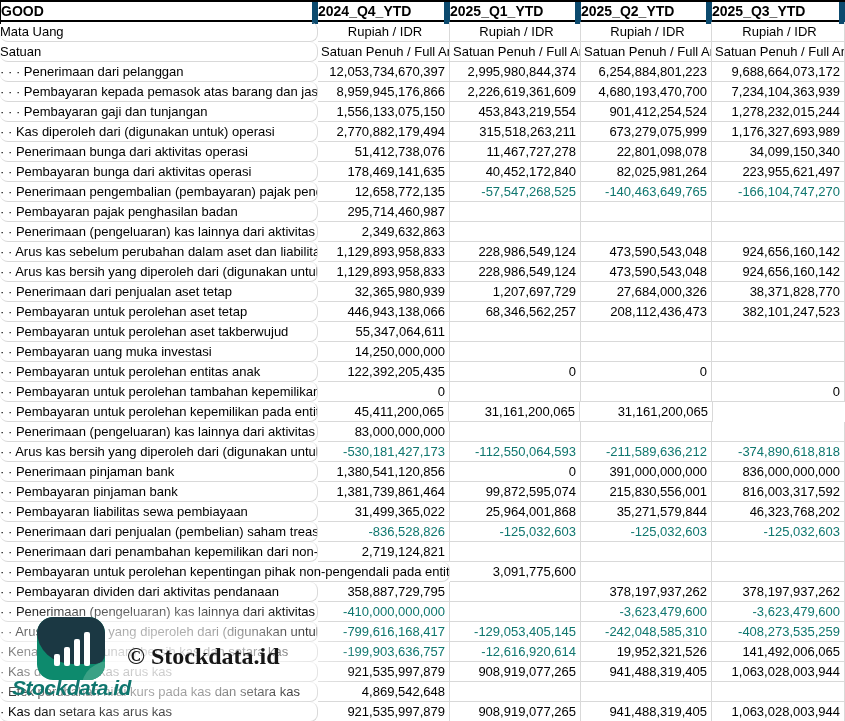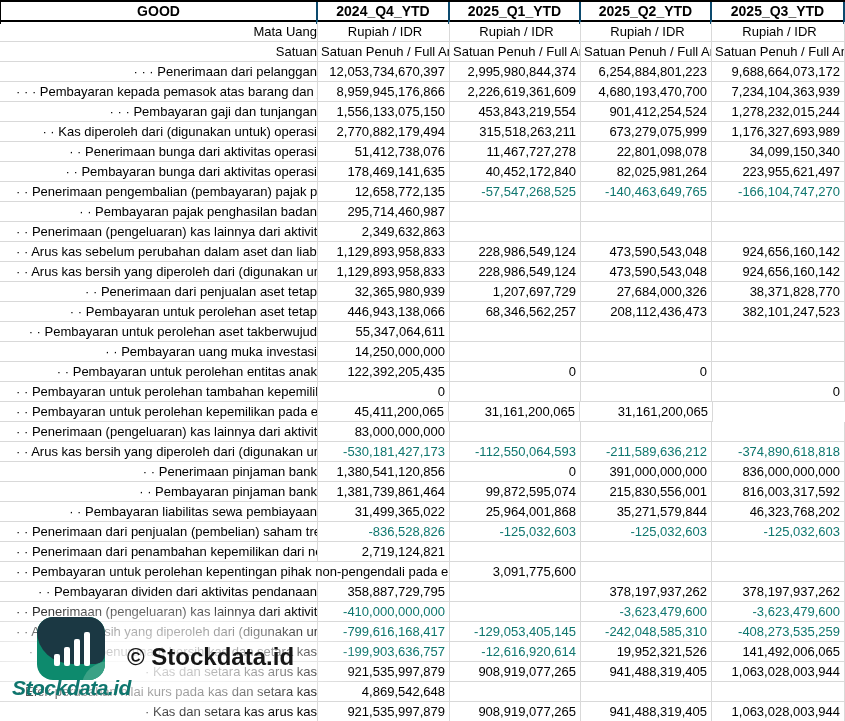--- a/index.html
+++ b/index.html
@@ -2,29 +2,29 @@
 <html><head>
 <meta charset="utf-8">
 <style>
   html,body{margin:0;padding:0;background:#ffffff;}
   body{font-family:"Liberation Sans","DejaVu Sans",sans-serif;color:#000;}
   .sheet{position:relative;width:845px;height:721px;background:#fff;overflow:hidden;}
 
   
   .header-row{display:flex;height:22px;border-top:2px solid #000;border-bottom:2px solid #000;box-sizing:border-box;}
   .header-cell{box-sizing:border-box;height:22px;line-height:18px;font-size:14px;font-weight:bold;
-    text-align:center;border-right:2px solid #0c4a6e;overflow:hidden;white-space:nowrap;}
+    text-align:left;border-right:6px solid #0c4a6e;overflow:hidden;white-space:nowrap;}
   .header-cell.first{border-left:1px solid #000;}
 
   
   .row{display:flex;height:20px;}
   .cell{box-sizing:border-box;height:20px;line-height:19px;font-size:13px;
     border-right:1px solid #d9d9d9;border-bottom:1px solid #d9d9d9;
     overflow:hidden;white-space:nowrap;}
-  .label-cell{text-align:right;padding-left:16px;}
+  .label-cell{text-align:left;padding-left:0;border-radius:8px;}
   .text-cell{text-align:center;padding-left:3px;}
   .num-cell{text-align:right;padding-right:4px;}
   .neg{color:#0f766e;}
 
   .c0{width:318px;}
   .c0span2{width:450px;}
   .c1{width:132px;}
   .c2{width:131px;}
   .c3{width:131px;}
   .c4{width:133px;}
@@ -39,21 +39,21 @@
   .logo-icon .dark{position:absolute;left:0;top:0;width:100%;height:74%;background:#1b3843;
     border-radius:16px 16px 10px 55% / 16px 16px 10px 72%;}
   .logo-icon .corner{position:absolute;right:-6px;bottom:-6px;width:42%;height:40%;background:#3aa185;
     border-radius:100% 0 16px 0;}
   .logo-icon .bars{position:absolute;left:17px;bottom:14px;display:flex;align-items:flex-end;gap:4px;}
   .logo-icon .bar{width:6px;background:#fff;border-radius:2px;}
   .b1{height:12px;} .b2{height:19px;} .b3{height:27px;} .b4{height:34px;}
 
   .logo-text{position:absolute;left:12px;top:676px;font-size:21px;font-weight:bold;
     letter-spacing:-0.5px;color:#0f766e;font-style:italic;}
-  .watermark{position:absolute;left:127px;top:643px;font-size:24px;font-weight:bold;color:#161616;}
+  .watermark{position:absolute;left:127px;top:643px;font-size:24px;font-weight:bold;color:#161616;font-family:Liberation Serif, serif;}
 </style>
 </head>
 <body>
 
 <div class="sheet">
 
   <div class="header-row">
     <div class="header-cell first c0">GOOD</div>
     <div class="header-cell c1">2024_Q4_YTD</div>
     <div class="header-cell c2">2025_Q1_YTD</div>

